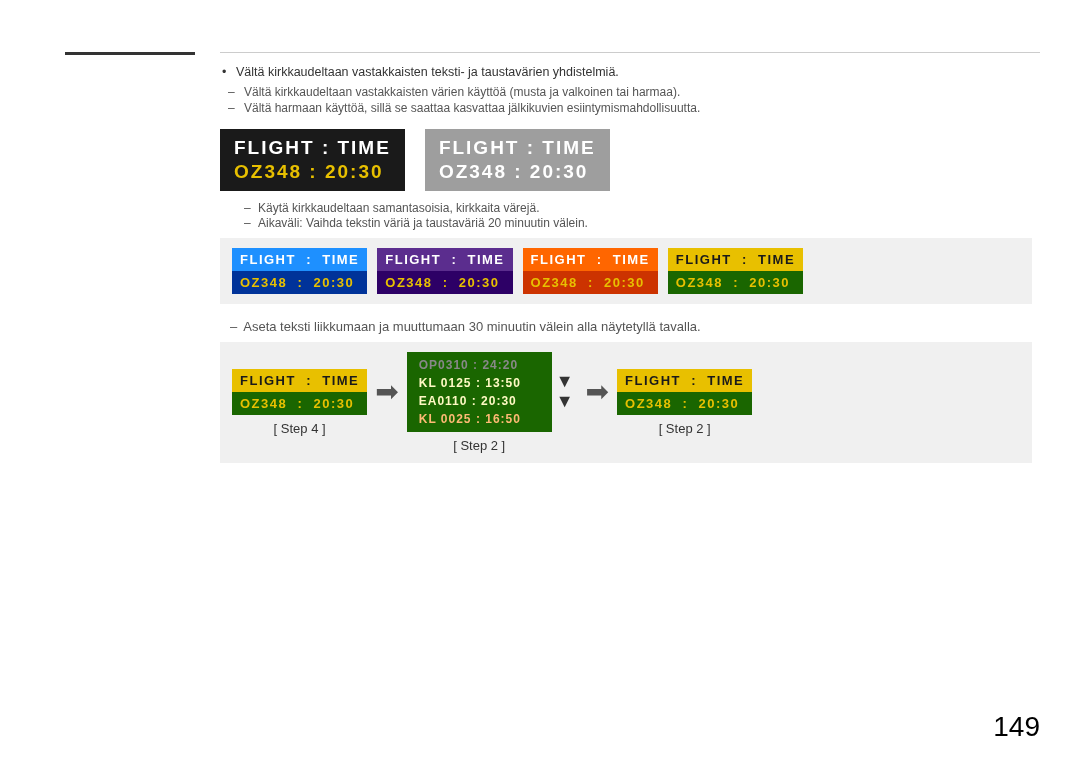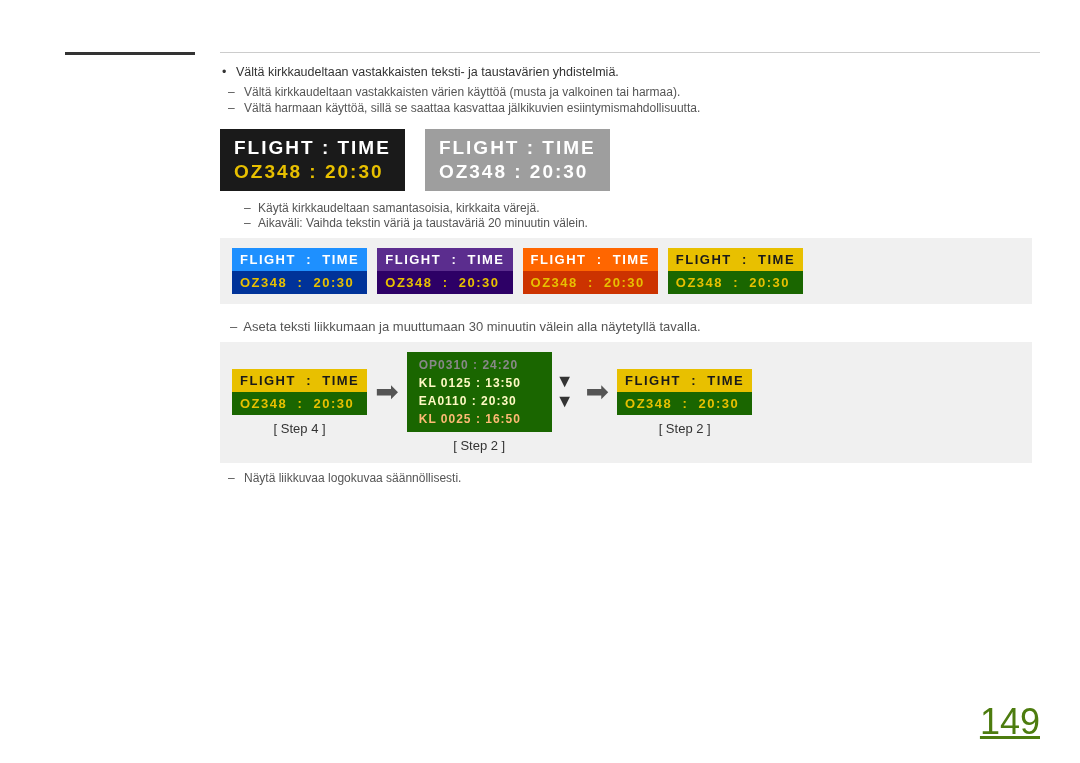--- a/index.html
+++ b/index.html
@@ -11,24 +11,23 @@
       font-size: 13px;
       color: #333;
       overflow: hidden;
       position: relative;
     }
 
     .page-number {
       position: absolute;
       bottom: 20px;
       right: 40px;
-      font-size: 36px;
-      color: #4d7c0f;
+      font-size: 28px;
+      color: #000000;
       font-weight: 300;
-      text-decoration: underline;
     }
 
     .top-line {
       position: absolute;
       top: 52px;
       left: 220px;
       right: 40px;
       height: 1px;
       background: #ccc;
     }
@@ -357,18 +356,17 @@
       <div class="small-panel-step">
         <div class="sp1">FLIGHT &nbsp;:&nbsp; TIME</div>
         <div class="sp2">OZ348 &nbsp;:&nbsp; 20:30</div>
       </div>
       <div class="step-label">[ Step 2 ]</div>
     </div>
 
   </div>
 
   <ul class="dash-list">
-    <li>Näytä liikkuvaa logokuvaa säännöllisesti.</li>
   </ul>
 
 </div>
 
 <div class="page-number">149</div>
 
 </body></html>

